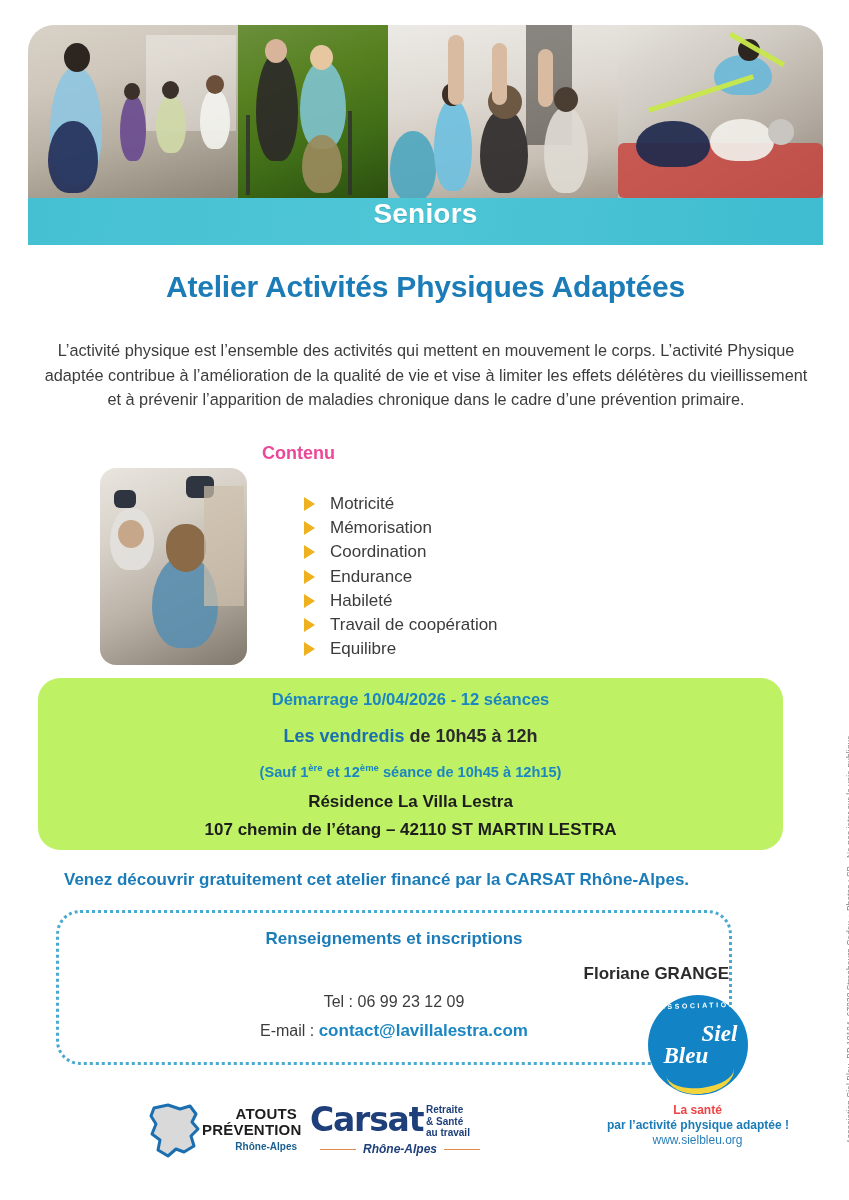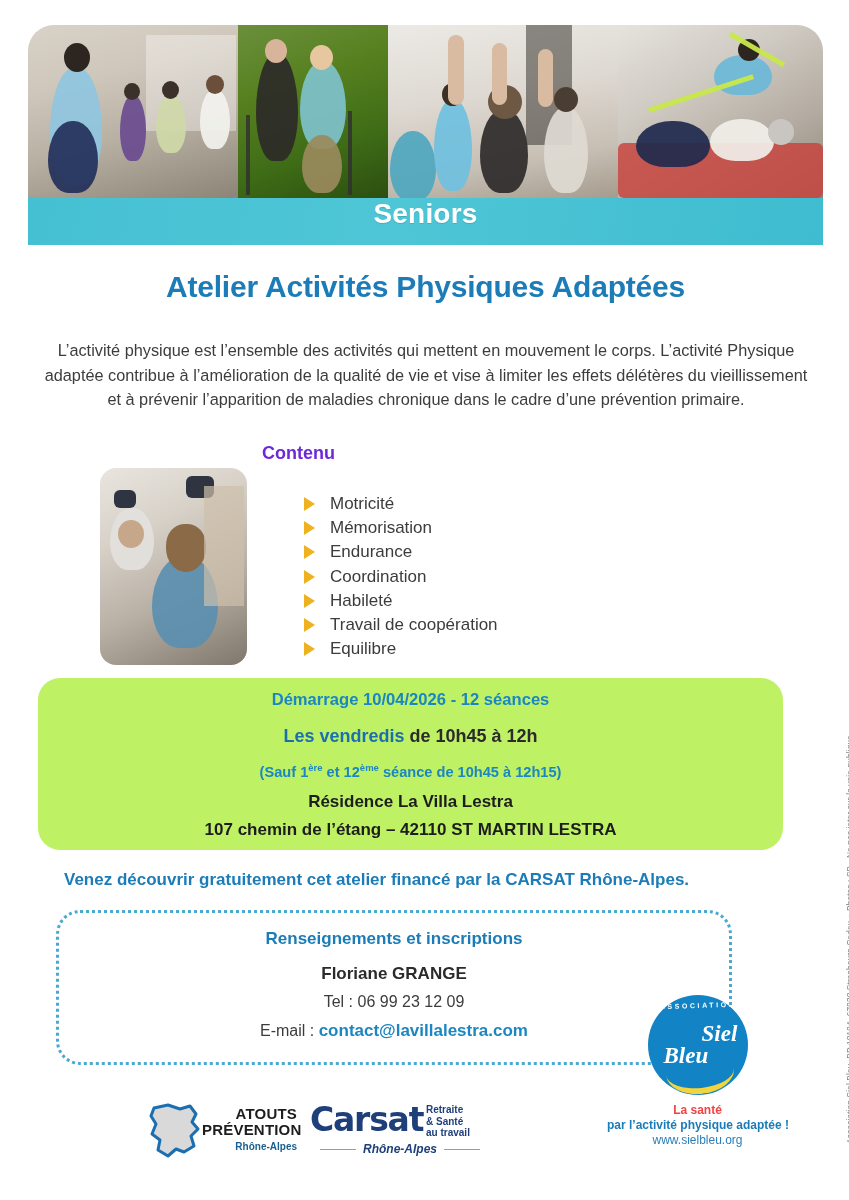--- a/index.html
+++ b/index.html
@@ -45,21 +45,21 @@
 
   
   .intro{
     position:absolute;left:40px;top:338px;width:772px;text-align:center;
     font-size:16.3px;line-height:24.5px;color:#3c3c3c;
   }
 
   
   .contenu-h{
     position:absolute;left:262px;top:443px;
-    color:#6d28d9;font-size:18px;font-weight:bold;
+    color:#ec4899;font-size:18px;font-weight:bold;
   }
 
   
   .side-photo{
     position:absolute;left:100px;top:468px;width:147px;height:197px;
     border-radius:16px;overflow:hidden;
     background:linear-gradient(155deg,#e9e5df 0%,#d7d1c8 30%,#b9b0a5 62%,#7f776c 100%);
   }
 
   
@@ -93,21 +93,21 @@
     font-size:17px;font-weight:bold;color:#1b7cb8;
   }
 
   
   .contact-box{
     position:absolute;left:56px;top:910px;width:676px;height:155px;
     border:3px dotted #4aa9cf;border-radius:24px;box-sizing:border-box;
   }
   .c-line{position:absolute;width:100%;text-align:center;}
   .c1{top:16px;font-size:17px;font-weight:bold;color:#1b7cb8;}
-  .c2{top:51px;font-size:17px;font-weight:bold;color:#2b2b2b;}
+  .c2{top:51px;font-size:17px;font-weight:bold;color:#2b2b2b;text-align:right;}
   .c3{top:80px;font-size:16px;color:#3c3c3c;}
   .c4{top:108px;font-size:16px;color:#3c3c3c;}
   .c4 .mail{color:#1b86c2;font-weight:bold;font-size:17px;}
 
   
   .siel-wrap{position:absolute;left:640px;top:995px;width:115px;text-align:center;}
   .siel-circle{
     position:relative;width:100px;height:100px;margin:0 auto;border-radius:50%;
     background:#1284c6;overflow:hidden;
   }
@@ -246,25 +246,25 @@
     <div class="bullet-row">
       <span class="tri"></span>
       <span class="bullet-txt">Motricité</span>
     </div>
     <div class="bullet-row">
       <span class="tri"></span>
       <span class="bullet-txt">Mémorisation</span>
     </div>
     <div class="bullet-row">
       <span class="tri"></span>
+      <span class="bullet-txt">Coordination</span>
+    </div>
+    <div class="bullet-row">
+      <span class="tri"></span>
       <span class="bullet-txt">Endurance</span>
-    </div>
-    <div class="bullet-row">
-      <span class="tri"></span>
-      <span class="bullet-txt">Coordination</span>
     </div>
     <div class="bullet-row">
       <span class="tri"></span>
       <span class="bullet-txt">Habileté</span>
     </div>
     <div class="bullet-row">
       <span class="tri"></span>
       <span class="bullet-txt">Travail de coopération</span>
     </div>
     <div class="bullet-row">

